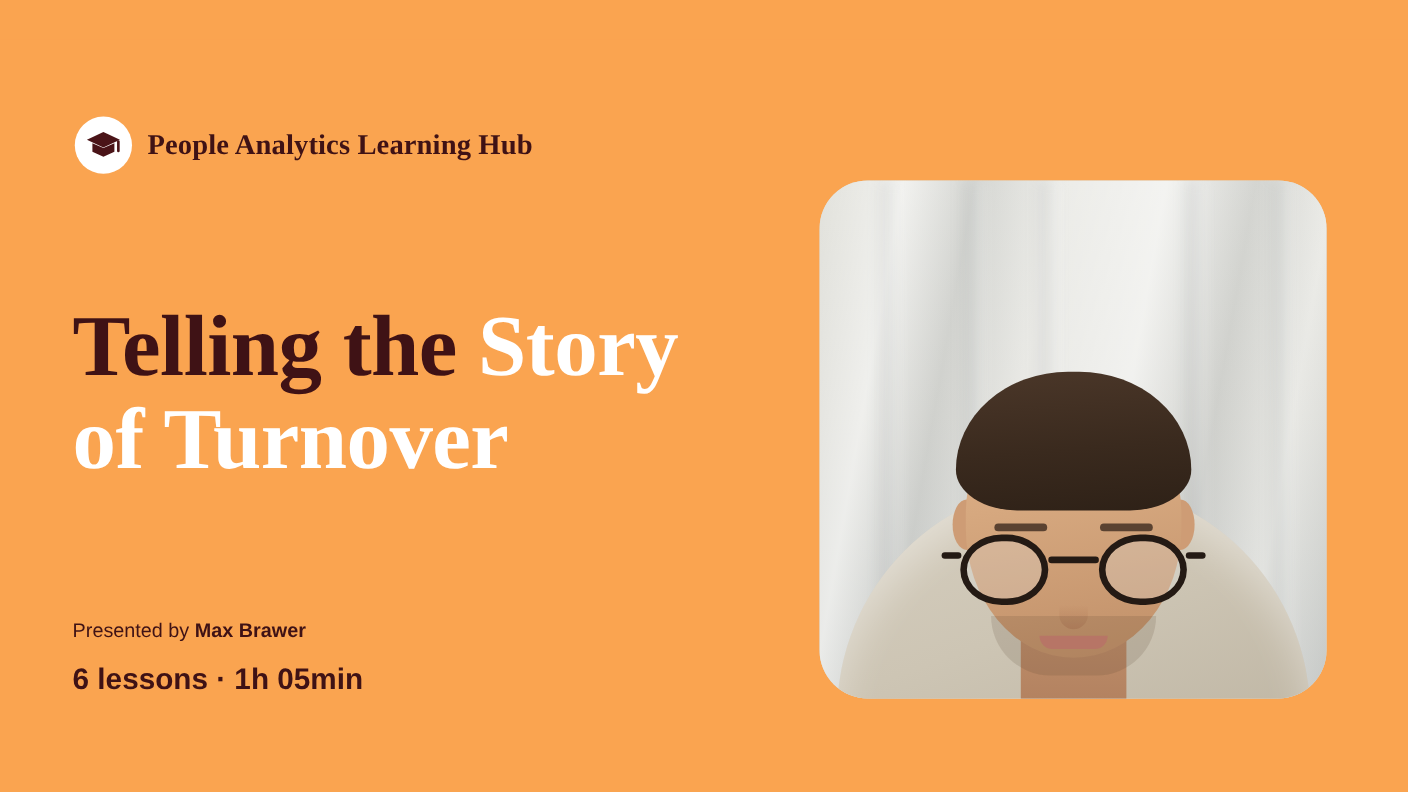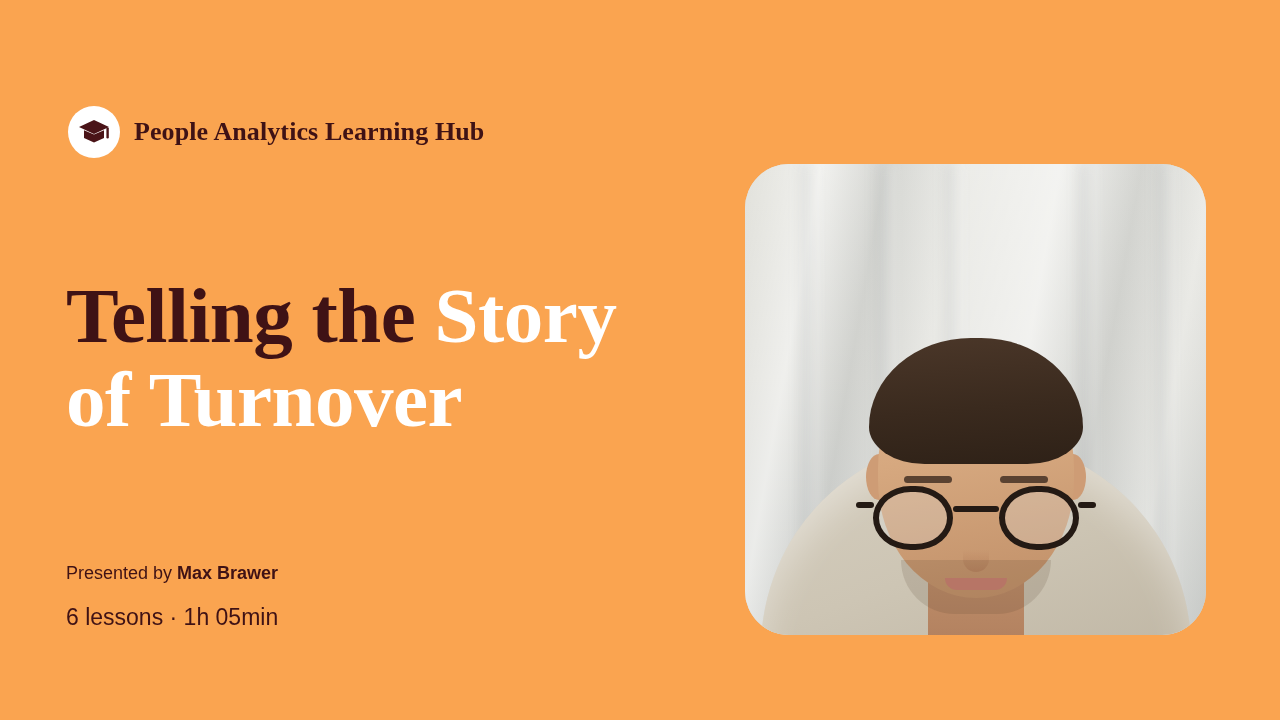--- a/index.html
+++ b/index.html
@@ -79,23 +79,23 @@
     color: #3F1215;
   }
   .meta-presenter {
     font-size: 18px;
     line-height: 38px;
     font-weight: 400;
     white-space: nowrap;
   }
   .meta-presenter .presenter-name { font-weight: 700; }
   .meta-details {
-    font-size: 23px;
+    font-size: 27px;
     line-height: 38px;
-    font-weight: 400;
+    font-weight: 700;
     margin-top: 6px;
     white-space: nowrap;
   }
 
   
   .portrait {
     position: absolute;
     left: 745px;
     top: 128px;
     width: 461px;

